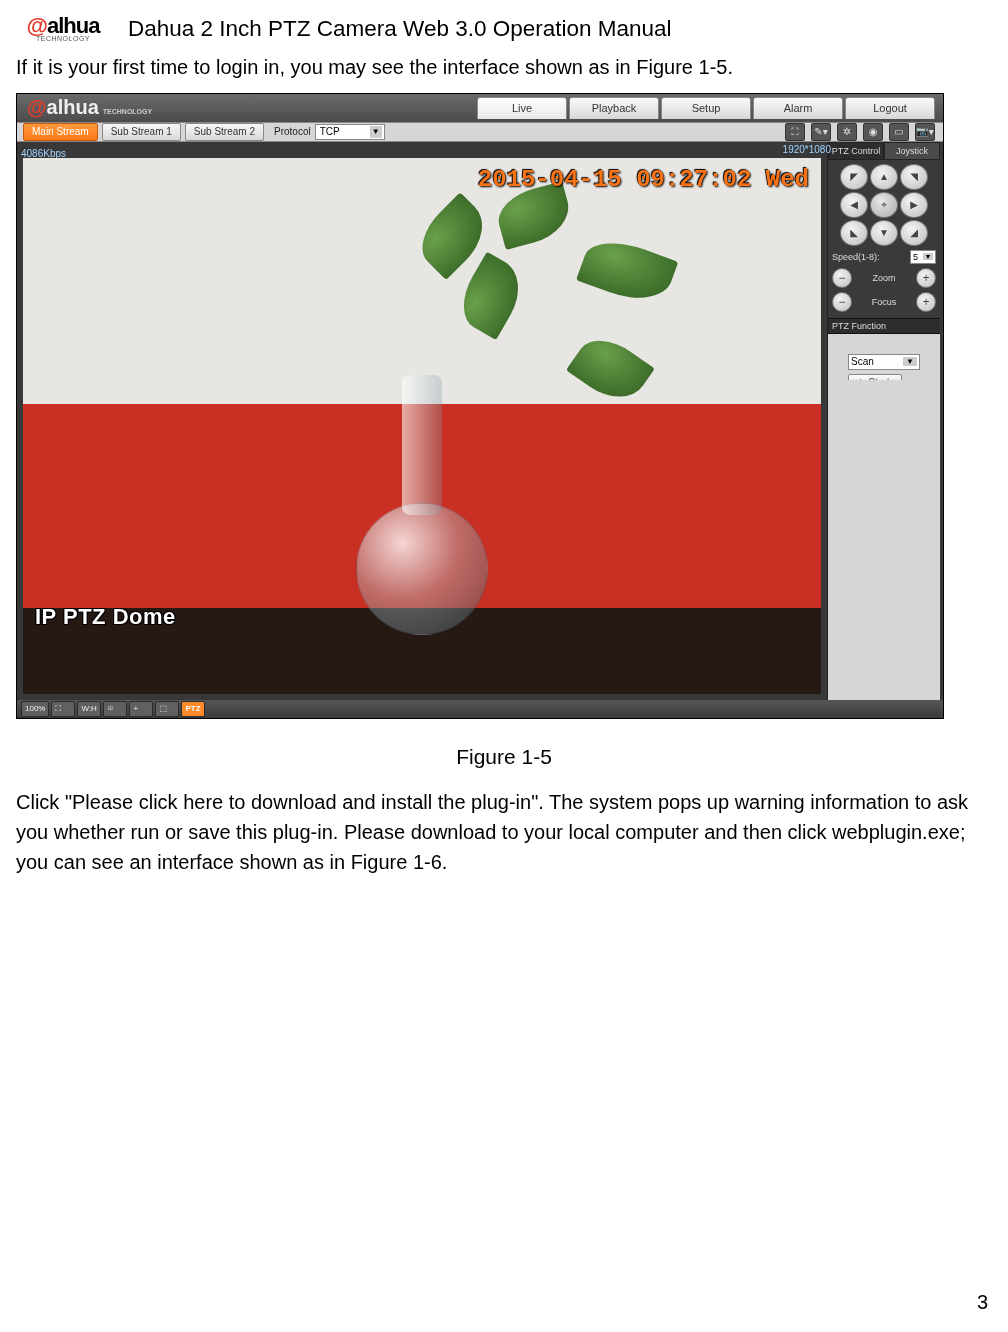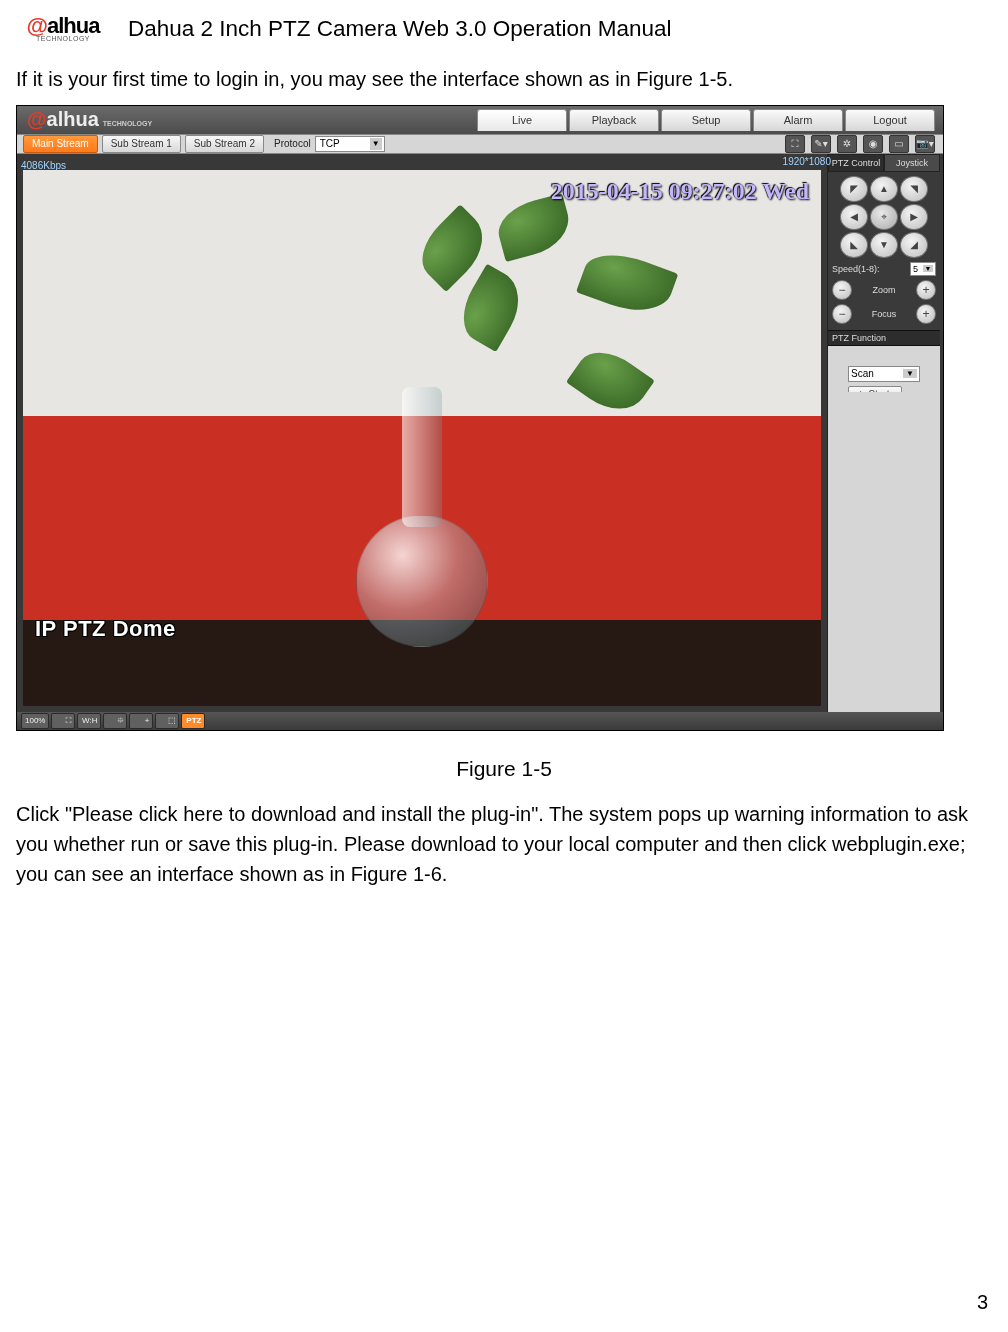--- a/index.html
+++ b/index.html
@@ -3,21 +3,21 @@
 <meta charset="utf-8">
 <style>
   html,body{margin:0;padding:0;font-family:Arial,Helvetica,sans-serif;color:#000;background:#fff}
   .page{width:1008px;height:1332px;position:relative;box-sizing:border-box;padding:12px 16px 0 16px}
   .doc-header{display:flex;align-items:center;}
   .dh-small-logo{width:94px;height:34px;display:flex;flex-direction:column;align-items:center;justify-content:center}
   .dh-small-logo .mark{font-family:Arial;font-weight:bold;font-size:22px;color:#000;line-height:18px;letter-spacing:-1px}
   .dh-small-logo .mark .accent{color:#e53b2c}
   .dh-small-logo .sub{font-size:7px;color:#555;letter-spacing:.5px}
   .doc-title{font-size:22.5px;margin-left:18px}
-  .intro{font-size:20px;margin-top:20px;line-height:1.35}
+  .intro{font-size:20px;margin-top:8px;line-height:1.35}
   .intro .figref{font-size:20px}
   
   .shot{width:926px;height:624px;margin-top:12px;border:1px solid #000;background:#2f2f2f;display:flex;flex-direction:column;position:relative}
   .shot *{box-sizing:border-box}
   
   .s-head{height:34px;background:linear-gradient(#6b6b6b,#4b4b4b);display:flex;align-items:center}
   .s-head .biglogo{color:#eee;font-weight:bold;font-size:20px;margin-left:10px;display:flex;align-items:baseline}
   .s-head .biglogo .accent{color:#e53b2c}
   .s-head .biglogo .sub{font-size:7px;color:#ccc;margin-left:4px}
   .s-head .spacer{flex:1}
@@ -44,21 +44,21 @@
   .vid .vase{position:absolute;left:50%;bottom:11%;transform:translateX(-50%);width:160px;height:220px}
   .vid .vase::before{content:"";position:absolute;left:50%;bottom:0;transform:translateX(-50%);width:130px;height:130px;border-radius:50%;background:radial-gradient(circle at 35% 30%,rgba(255,255,255,.8),rgba(180,200,210,.4) 45%,rgba(60,80,90,.5));border:1px solid rgba(0,0,0,.15)}
   .vid .vase::after{content:"";position:absolute;left:50%;bottom:120px;transform:translateX(-50%);width:40px;height:140px;background:linear-gradient(to right,rgba(255,255,255,.6),rgba(120,150,160,.3));border-radius:8px}
   .vid .leaves{position:absolute;left:48%;bottom:44%;width:280px;height:260px;pointer-events:none}
   .leaf{position:absolute;width:72px;height:52px;background:radial-gradient(ellipse at 30% 30%,#6aa14a,#2d5a1e);border-radius:60% 4% 60% 4%/50% 6% 60% 6%;transform-origin:0% 100%}
   .l1{left:40px;top:30px;transform:rotate(-45deg)}
   .l2{left:100px;top:0;transform:rotate(-15deg)}
   .l3{left:170px;top:30px;transform:rotate(20deg);width:90px}
   .l4{left:90px;top:90px;transform:rotate(-60deg)}
   .l5{left:160px;top:120px;transform:rotate(35deg)}
-  .osd{position:absolute;right:12px;top:8px;font-family:Liberation Serif, serif;font-weight:bold;color:#c4b5fd;font-size:24px;text-shadow:1px 1px 2px #000,-1px -1px 1px #000}
+  .osd{position:absolute;right:12px;top:8px;font-family:Liberation Mono, monospace;font-weight:bold;color:#f97316;font-size:24px;text-shadow:1px 1px 2px #000,-1px -1px 1px #000}
   .wm{position:absolute;left:12px;bottom:64px;color:#fff;font-size:22px;font-family:Arial;text-shadow:1px 1px 0 #000,-1px -1px 0 #000,1px -1px 0 #000,-1px 1px 0 #000;font-weight:bold;letter-spacing:.5px}
   
   .side{width:113px;background:#4d7c0f;display:flex;flex-direction:column;border-left:1px solid #222}
   .side .tabs{display:flex;height:18px}
   .side .tabs div{flex:1;font-size:9px;color:#ddd;display:flex;align-items:center;justify-content:center;background:#4a4a4a;border:1px solid #222}
   .side .tabs div.active{background:#2d2d2d}
   .pad{background:#3a3a3a;padding:4px 4px 6px 4px}
   .dpad{display:grid;grid-template-columns:repeat(3,28px);grid-template-rows:repeat(3,26px);gap:2px;justify-content:center}
   .dbtn{background:radial-gradient(circle at 40% 35%,#f4f4f4,#bcbcbc);border:1px solid #777;border-radius:50%;display:flex;align-items:center;justify-content:center;font-size:10px;color:#444}
   .dbtn.center{background:radial-gradient(circle at 40% 35%,#e8e8e8,#aaa)}
@@ -70,21 +70,21 @@
   .zf .lbl{font-size:9px;color:#ddd}
   .sect-h{height:16px;background:#2d2d2d;color:#ddd;font-size:9px;display:flex;align-items:center;padding-left:4px;border-top:1px solid #111;border-bottom:1px solid #111}
   .func{padding:20px;background:#d6d6d6;height:46px}
   .func .sel{height:16px;background:#fff;border:1px solid #888;font-size:10px;display:flex;align-items:center;justify-content:space-between;padding:0 2px;color:#000}
   .func .sel .c{width:14px;background:#ccc;text-align:center;font-size:8px}
   .func .start{margin-top:4px;height:18px;width:54px;background:linear-gradient(#fafafa,#d7d7d7);border:1px solid #888;border-radius:2px;font-size:10px;display:flex;align-items:center;justify-content:center;gap:3px;color:#333}
   .func .start .tri{width:0;height:0;border-left:5px solid #333;border-top:4px solid transparent;border-bottom:4px solid transparent}
   .side .fill{flex:1;background:#d6d6d6}
   
   .s-foot{height:22px;background:linear-gradient(#555,#3a3a3a);display:flex;align-items:center;padding-left:4px;gap:2px}
-  .fbtn{height:16px;min-width:24px;padding:0 3px;background:#606060;border:1px solid #2a2a2a;border-radius:2px;color:#eee;font-size:8px;display:flex;align-items:center;justify-content:flex-end}
+  .fbtn{height:16px;min-width:24px;padding:0 3px;background:#606060;border:1px solid #2a2a2a;border-radius:2px;color:#eee;font-size:8px;display:flex;align-items:center;justify-content:flex-start}
   .fbtn.ptz{background:#ff8a2a;color:#fff;font-weight:bold}
   
   .caption{text-align:center;font-size:21px;margin-top:26px}
   .para{font-size:20px;line-height:1.5;margin-top:18px}
   .pagenum{position:absolute;right:20px;bottom:18px;font-size:20px}
 </style>
 </head>
 <body>
 
 <div class="page">

